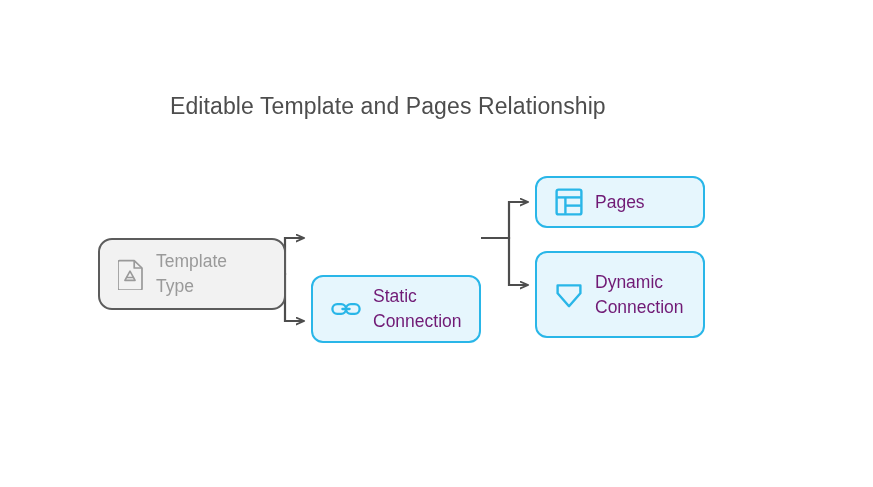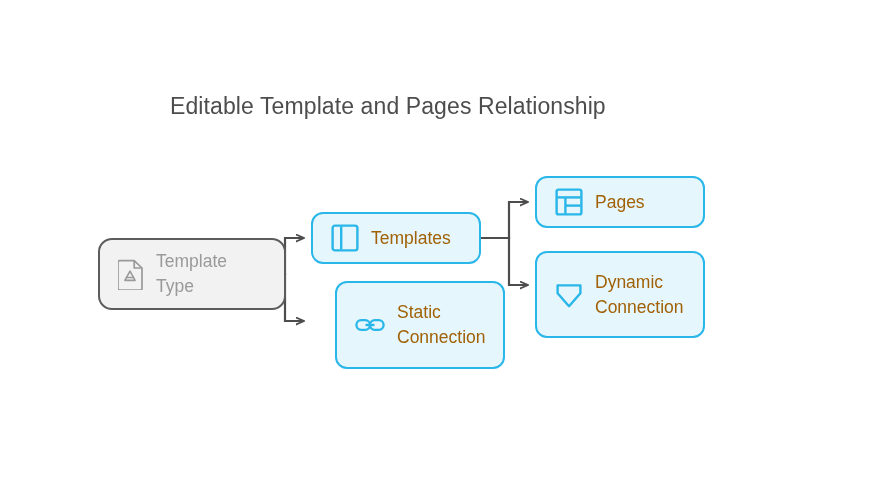--- a/index.html
+++ b/index.html
@@ -73,35 +73,34 @@
   .node-root .node-label {
     color: #9a9a9a;
   }
 
   
   .node-blue {
     background: #e6f6fd;
     border: 2.5px solid #29b6e8;
   }
   .node-blue .node-label {
-    color: #a16207;
+    color: #701a75;
   }
 
   .node-templates {
     left: 311px;
     top: 212px;
     width: 170px;
     height: 52px;
   }
   .node-static {
     left: 311px;
-    top: 281px;
+    top: 275px;
     width: 170px;
-    height: 88px;
-    margin-left: 24px;
+    height: 68px;
   }
   .node-pages {
     left: 535px;
     top: 176px;
     width: 170px;
     height: 52px;
   }
   .node-dynamic {
     left: 535px;
     top: 251px;
@@ -138,29 +137,20 @@
         <path d="M2,1.6 h14.2 L24,9 v20.4 a1.6,1.6 0 0 1 -1.6,1.6 h-20.8 a1.6,1.6 0 0 1 -1.6,-1.6 v-26.2 a1.6,1.6 0 0 1 1.6,-1.6 z" fill="none" stroke="#9a9a9a" stroke-width="1.7" stroke-linejoin="round"></path>
         <path d="M16.2,1.8 L16.2,9 L23.8,9" fill="none" stroke="#9a9a9a" stroke-width="1.7" stroke-linejoin="round"></path>
         <path d="M12,12.2 L17.1,21.4 L6.9,21.4 Z" fill="none" stroke="#9a9a9a" stroke-width="1.6" stroke-linejoin="round"></path>
         <path d="M8.6,18.6 h6.8" fill="none" stroke="#9a9a9a" stroke-width="1.5" stroke-linecap="round"></path>
       </svg>
     </span>
     <span class="node-label">Template
 Type</span>
   </div>
 
-  <div class="node node-blue node-templates">
-    <span class="node-icon">
-      <svg width="28" height="28" viewBox="0 0 28 28">
-        <rect x="1.6" y="1.6" width="24.8" height="24.8" rx="2.4" fill="none" stroke="#29b6e8" stroke-width="2.4"></rect>
-        <path d="M10.2,2.4 L10.2,25.6" fill="none" stroke="#29b6e8" stroke-width="2.4"></path>
-      </svg>
-    </span>
-    <span class="node-label">Templates</span>
-  </div>
 
   <div class="node node-blue node-static">
     <span class="node-icon">
       <svg width="30" height="20" viewBox="0 0 30 20">
         <rect x="1.4" y="5.2" width="13.6" height="9.6" rx="4.8" fill="none" stroke="#29b6e8" stroke-width="2.3"></rect>
         <rect x="15" y="5.2" width="13.6" height="9.6" rx="4.8" fill="none" stroke="#29b6e8" stroke-width="2.3"></rect>
         <path d="M11.4,10 h7.2" fill="none" stroke="#29b6e8" stroke-width="2.3" stroke-linecap="round"></path>
       </svg>
     </span>
     <span class="node-label">Static

